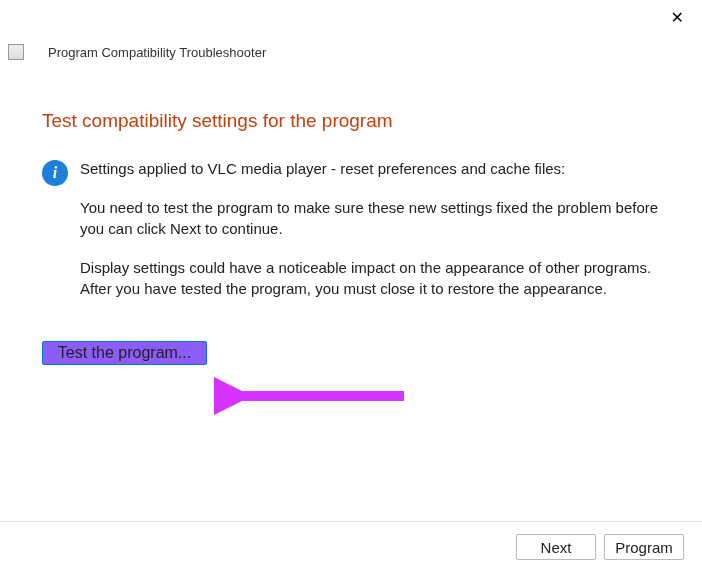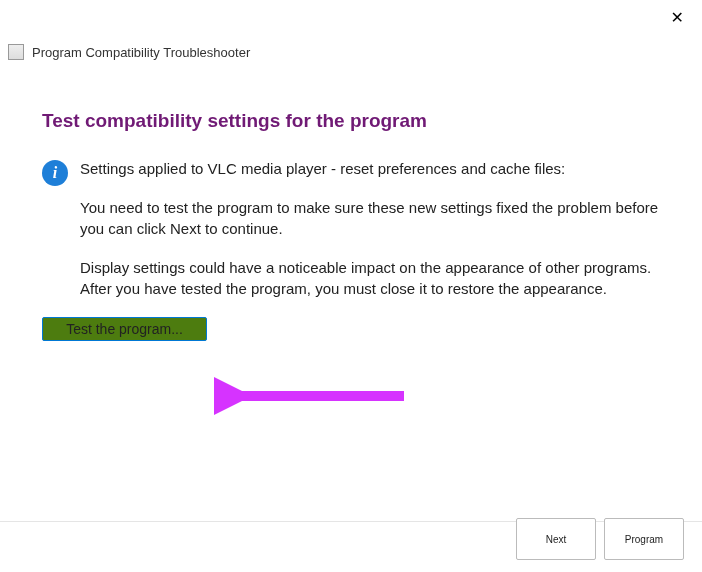--- a/index.html
+++ b/index.html
@@ -22,42 +22,42 @@
       cursor: pointer;
       line-height: 1;
       font-family: Arial, sans-serif;
     }
     .header {
       position: absolute;
       top: 44px;
       left: 8px;
       display: flex;
       align-items: center;
-      gap: 8px;
+      gap: 24px;
     }
     .header-icon {
       width: 16px;
       height: 16px;
       border: 1px solid #999;
       background: linear-gradient(#eee,#ddd);
     }
     .header-title {
       font-size: 13px;
       color: #333;
     }
     .content {
       position: absolute;
       top: 110px;
       left: 42px;
       right: 42px;
     }
     .main-heading {
       font-size: 19px;
-      color: #701a75;
-      font-weight: 700;
+      color: #c2410c;
+      font-weight: 400;
       margin-bottom: 26px;
     }
     .info-row {
       display: flex;
       align-items: flex-start;
       gap: 12px;
     }
     .info-icon {
       flex: 0 0 26px;
       width: 26px;
@@ -78,51 +78,51 @@
       line-height: 1;
     }
     .info-text {
       flex: 1;
       line-height: 1.4;
       font-size: 15px;
       color: #222;
     }
     .para { margin-bottom: 18px; }
     .test-btn {
-      margin-top: 0;
+      margin-top: 24px;
       width: 165px;
       height: 24px;
       border: 1px solid #0078d4;
-      background: #4d7c0f;
+      background: #8b5cf6;
       color: #222;
-      font-size: 14px;
+      font-size: 16px;
       cursor: pointer;
       border-radius: 2px;
       text-align: center;
       line-height: 22px;
     }
     .arrow {
       position: absolute;
       left: 214px;
       top: 376px;
     }
     .footer {
       position: absolute;
       bottom: 12px;
       right: 18px;
       display: flex;
       gap: 8px;
     }
     .footer button {
       width: 80px;
-      height: 42px;
+      height: 26px;
       border: 1px solid #bbb;
       background: #fff;
       color: #222;
-      font-size: 10px;
+      font-size: 15px;
       cursor: pointer;
       border-radius: 2px;
     }
     .hr {
       position: absolute;
       bottom: 50px;
       left: 0;
       right: 0;
       border-top: 1px solid #e5e5e5;
     }

